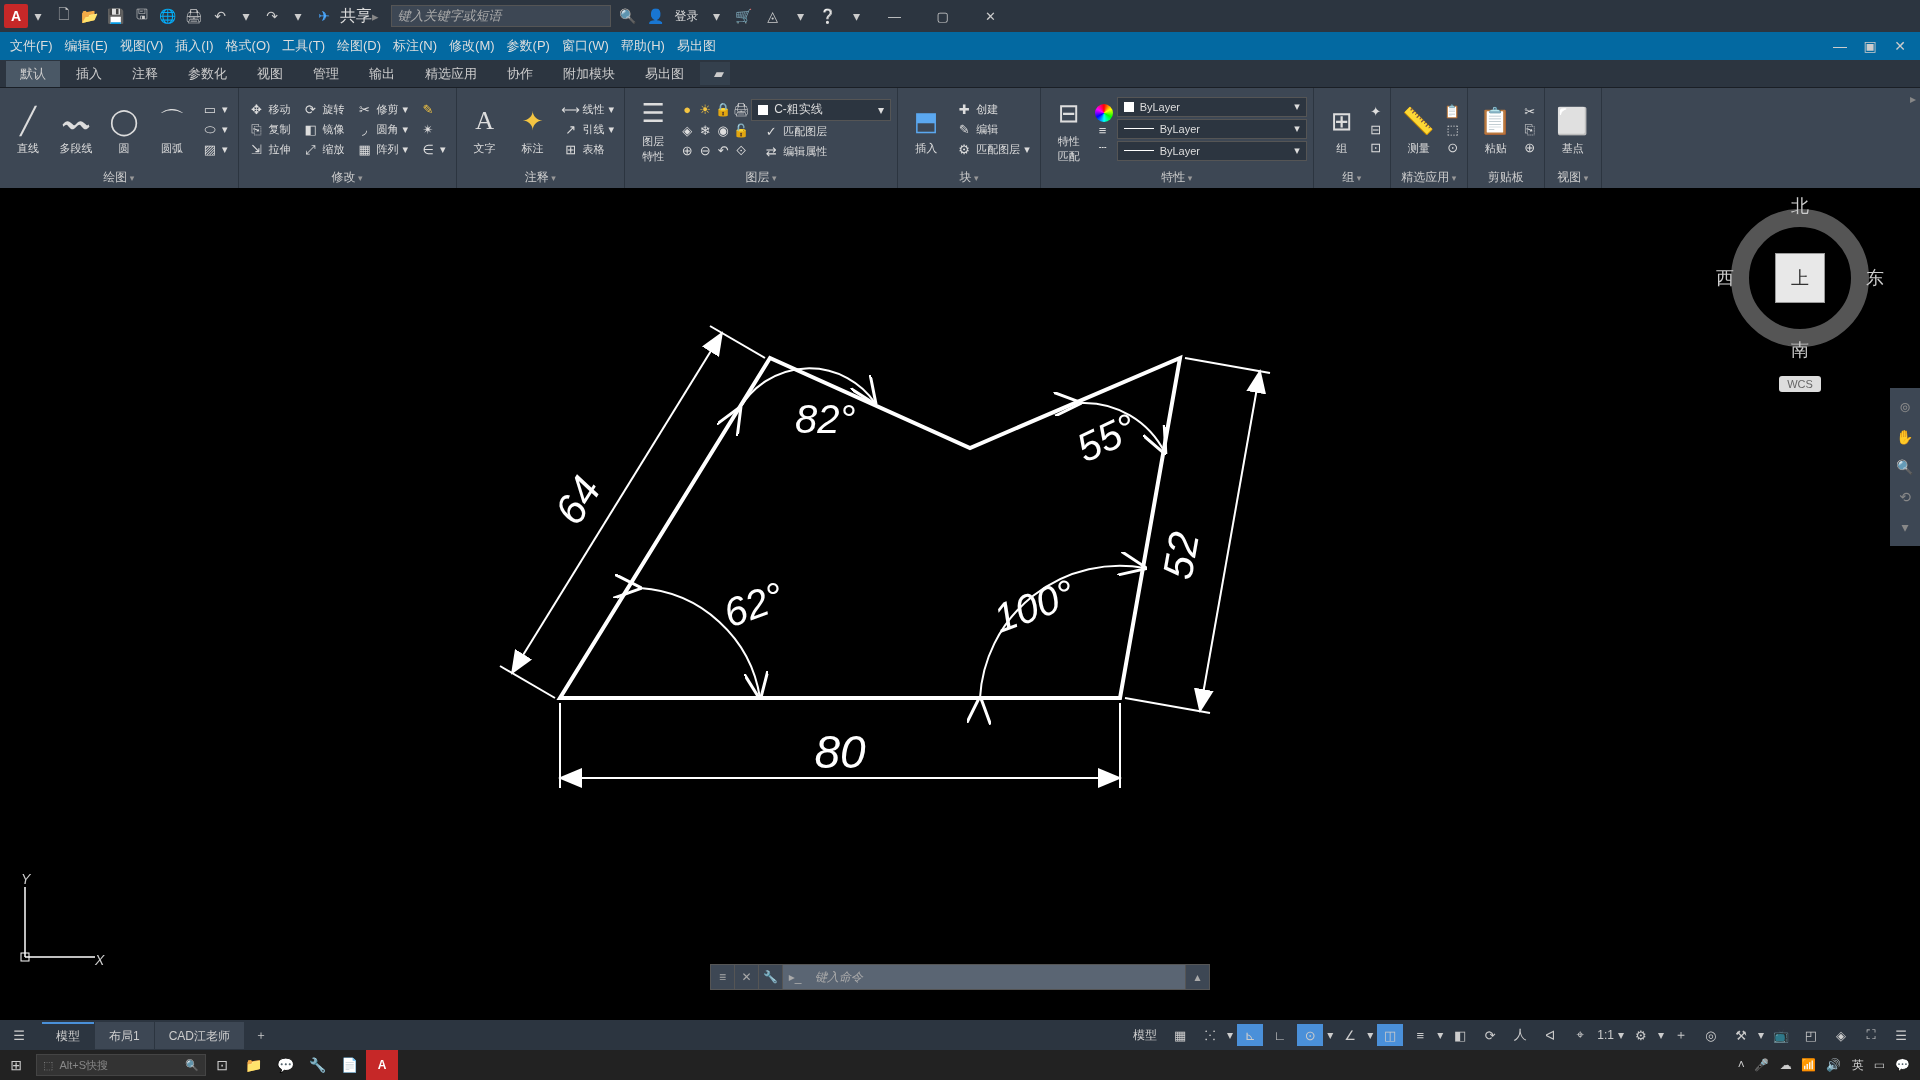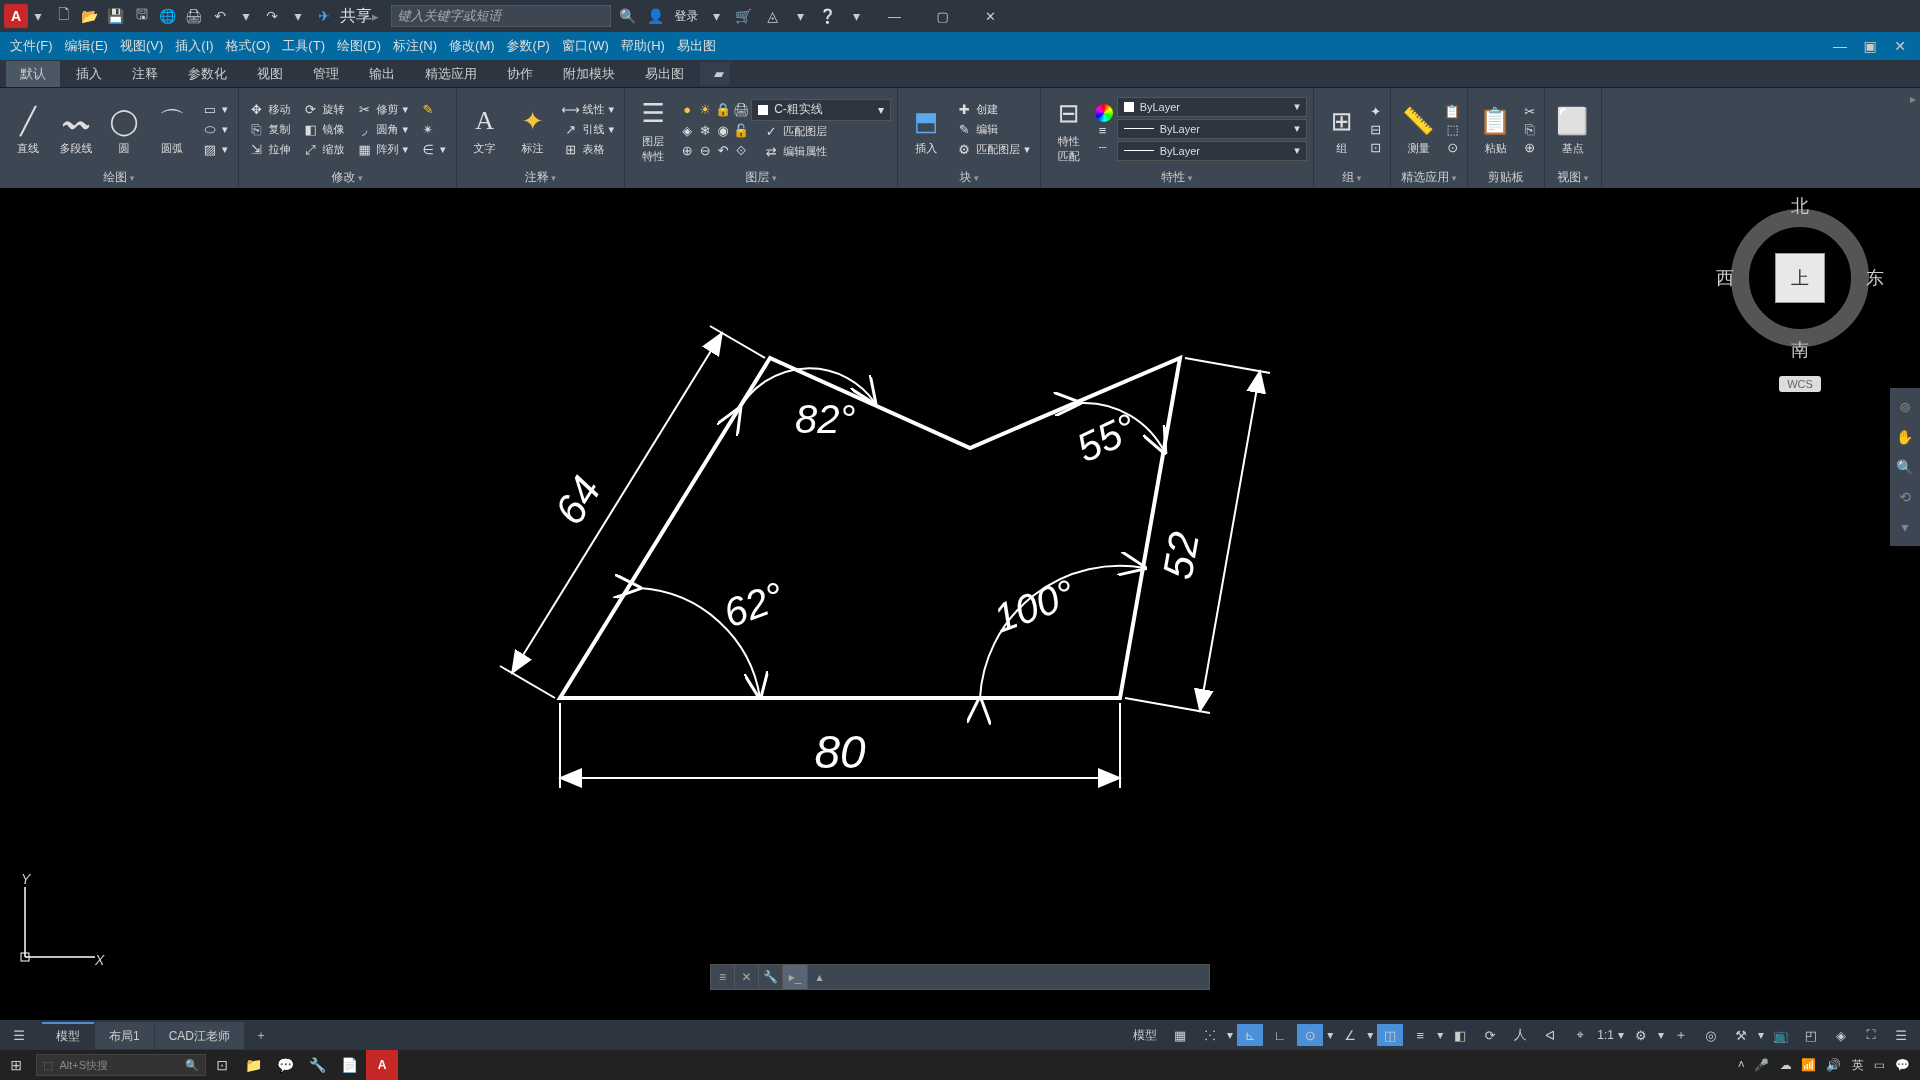--- a/index.html
+++ b/index.html
@@ -469,20 +469,21 @@
     <span style="position:absolute;top:-6px;left:6px">Y</span>
     <span style="position:absolute;bottom:2px;left:80px">X</span>
   </div>
 
   
   <div class="cmdline">
     <div class="cmdline-btn">≡</div>
     <div class="cmdline-btn">✕</div>
     <div class="cmdline-btn">🔧</div>
     <div class="cmdline-btn" style="background:#5a6573;border:none">▸_</div>
+    <div class="cmdline-input">键入命令</div>
     <div class="cmdline-btn" style="border-left:1px solid #555;border-right:none">▴</div>
   </div>
 </div>
 
 <div class="statusbar" style="bottom:30px">
   <span class="sbtn" style="margin-left:6px">☰</span>
   <div class="model-tabs">
     <div class="mtab active">模型</div>
     <div class="mtab">布局1</div>
     <div class="mtab">CAD江老师</div>

